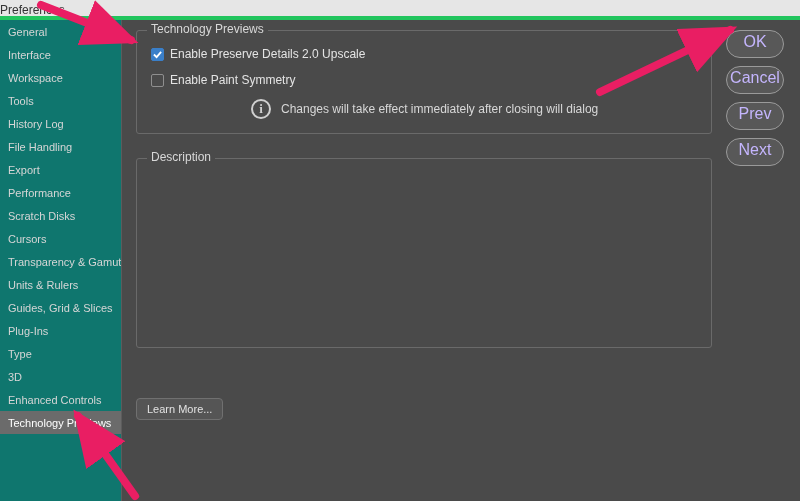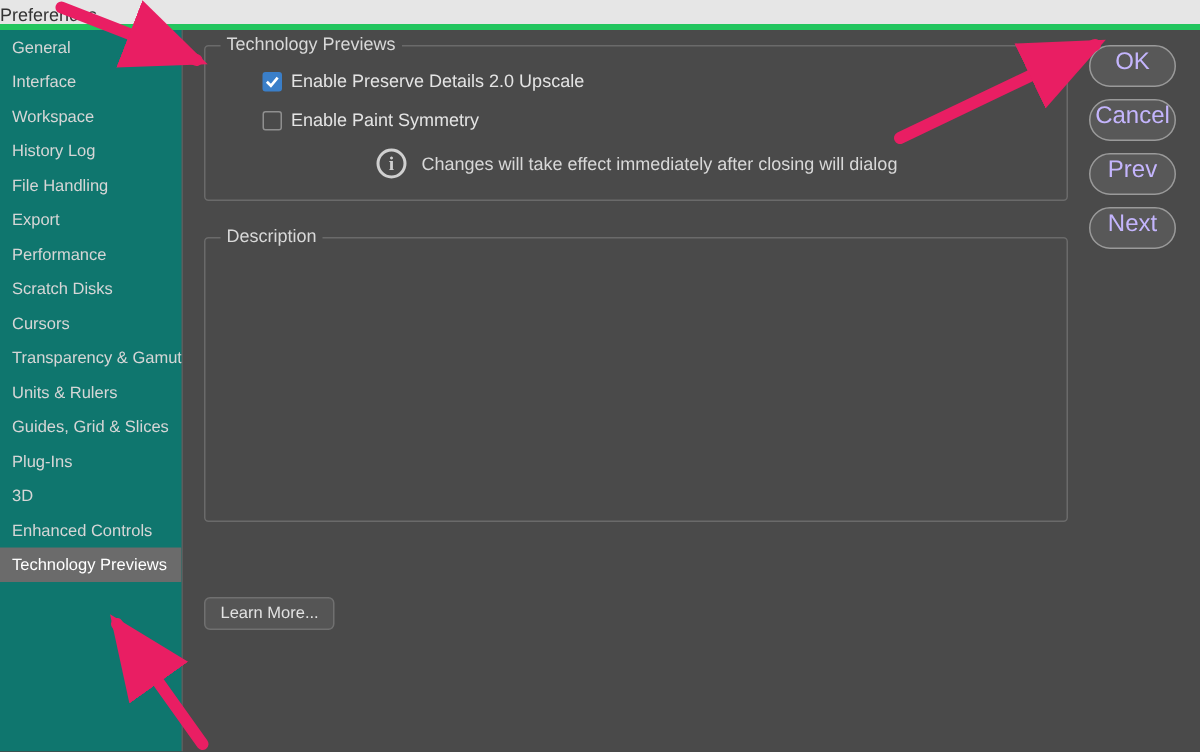--- a/index.html
+++ b/index.html
@@ -66,21 +66,20 @@
     background: #4a4a4a;
     padding: 0 4px;
     font-size: 12px;
     color: #d8d8d8;
   }
   .checkbox-row {
     display: flex;
     align-items: center;
     gap: 6px;
     margin-bottom: 12px;
-    margin-left: 24px;
   }
   .cb {
     width: 13px; height: 13px;
     border: 1px solid #8f8f8f;
     border-radius: 2px;
     display: inline-flex;
     align-items: center;
     justify-content: center;
     background: #4a4a4a;
     cursor: pointer;
@@ -176,30 +175,32 @@
 <div class="titlebar">
   <span>Preferences</span>
 </div>
 
 <div class="window-body">
 
   <div class="sidebar">
     <div class="sidebar-item">General</div>
     <div class="sidebar-item">Interface</div>
     <div class="sidebar-item">Workspace</div>
+    <div class="sidebar-item">Tools</div>
     <div class="sidebar-item">History Log</div>
     <div class="sidebar-item">File Handling</div>
     <div class="sidebar-item">Export</div>
     <div class="sidebar-item">Performance</div>
     <div class="sidebar-item">Scratch Disks</div>
     <div class="sidebar-item">Cursors</div>
     <div class="sidebar-item">Transparency &amp; Gamut</div>
     <div class="sidebar-item">Units &amp; Rulers</div>
     <div class="sidebar-item">Guides, Grid &amp; Slices</div>
     <div class="sidebar-item">Plug-Ins</div>
+    <div class="sidebar-item">Type</div>
     <div class="sidebar-item">3D</div>
     <div class="sidebar-item">Enhanced Controls</div>
     <div class="sidebar-item selected">Technology Previews</div>
   </div>
 
   <div class="main">
 
     <div class="panel-group">
       <span class="panel-title">Technology Previews</span>
 

